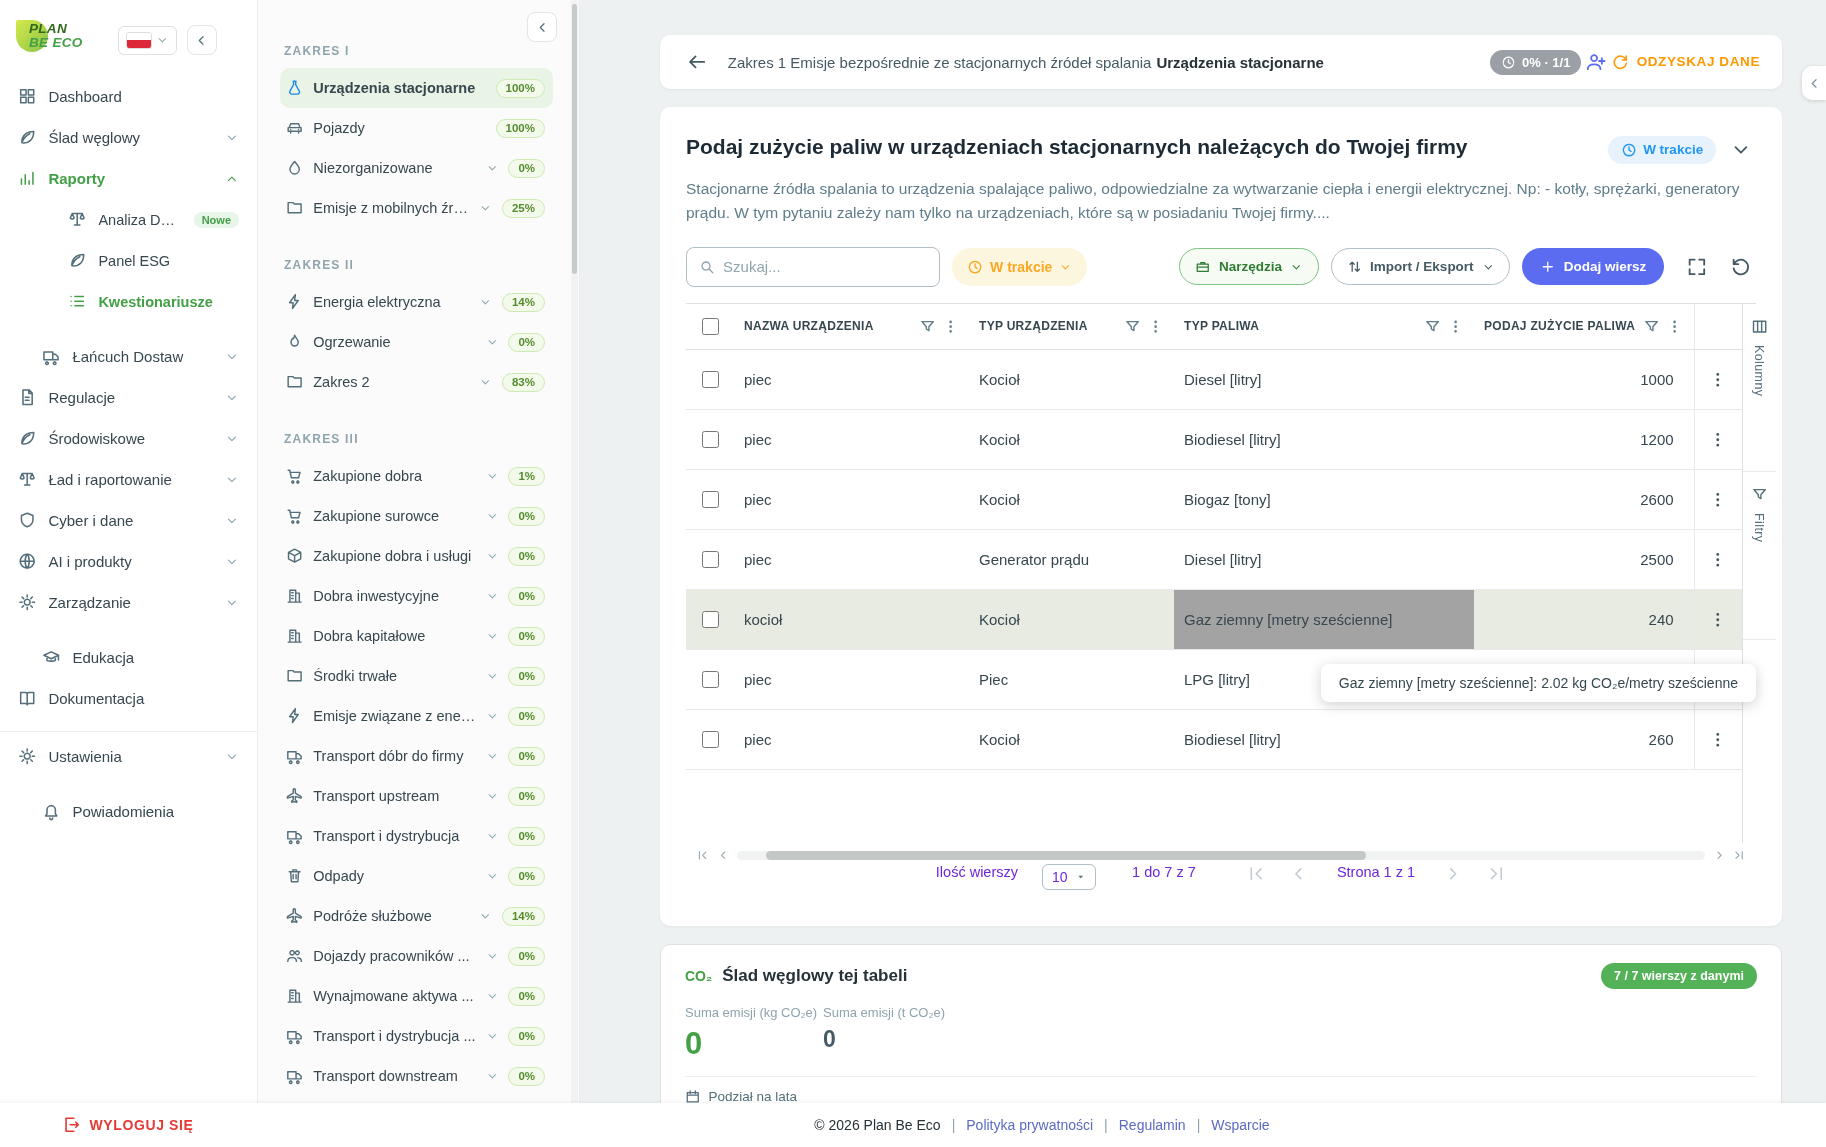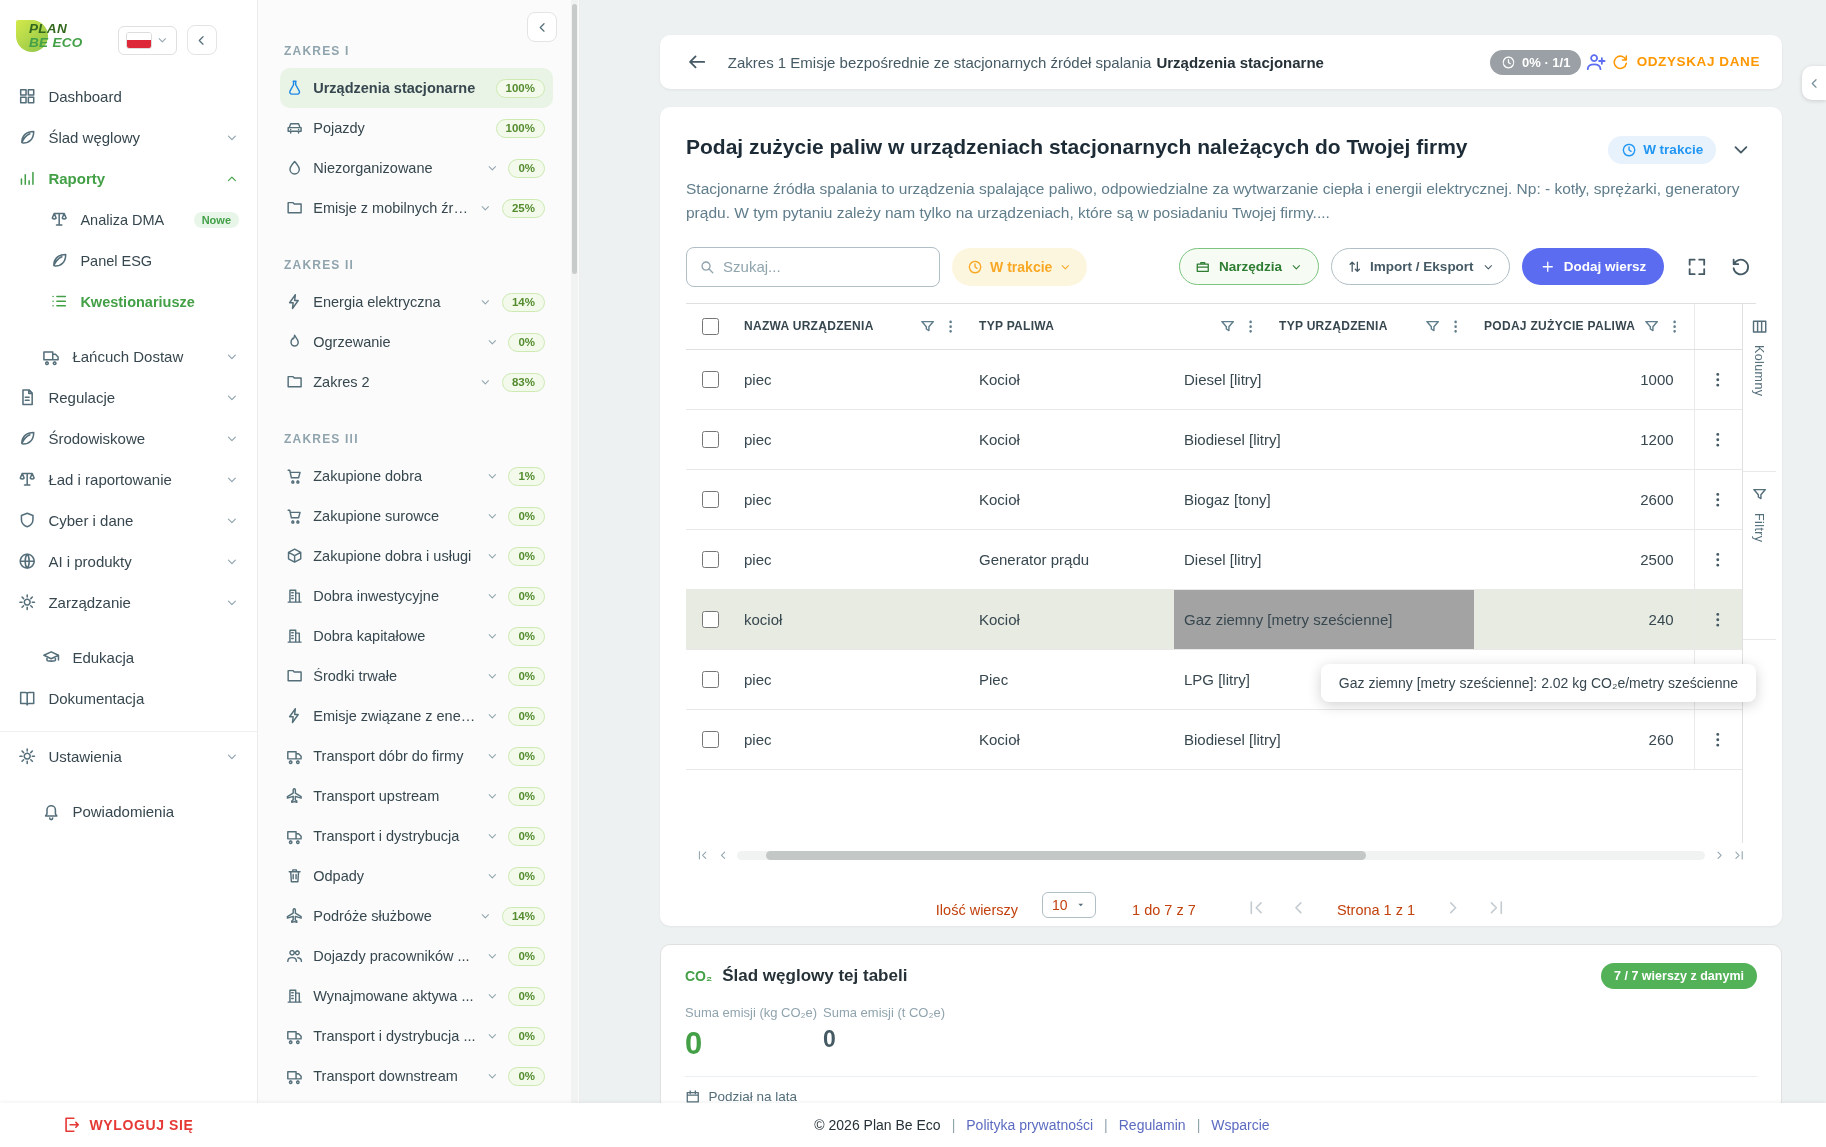--- a/index.html
+++ b/index.html
@@ -21,21 +21,21 @@
   .logo-text .l1 { color:#33691e; } .logo-text .l2 { color:#43a047; }
   .lang { display:flex; align-items:center; gap:4px; border:1px solid #e0e0e0; border-radius:6px; padding:5px 7px; margin-left:6px; cursor:pointer; background:#fff; }
   .flag { width:26px; height:17px; border:1px solid #ddd; border-radius:3px; overflow:hidden; display:block; }
   .flag .w { display:block; height:50%; background:#fff; } .flag .r { display:block; height:50%; background:#dc2839; }
   .lang .ic { font-size:11px; color:#90a4ae; }
   .collapse { width:30px; height:30px; border:1px solid #e4e4e4; background:#fff; border-radius:8px; display:flex; align-items:center; justify-content:center; color:#546e7a; cursor:pointer; font-size:13px; }
   .sb-item { display:flex; align-items:center; gap:12px; height:41px; padding:0 18px; font-size:15px; color:#37474f; cursor:pointer; }
   .sb-item .ic { font-size:16px; color:#546e7a; }
   .sb-item .lbl { flex:1; white-space:nowrap; overflow:hidden; text-overflow:ellipsis; }
   .sb-item .chev { font-size:12px; color:#90a4ae; }
-  .sb-item.sub { padding-left:50px; font-size:14.5px; }
+  .sb-item.sub { padding-left:68px; font-size:14.5px; }
   .sb-item.green, .sb-item.green .ic { color:#43a047; font-weight:700; }
   .sb-item.active, .sb-item.active .ic { color:#43a047; font-weight:700; }
   .sb-item.gap { margin-top:14px;padding-left:42px; }
   .sb-item.divider { border-top:1px solid #efefef; margin-top:12px; padding-top:4px; height:46px; }
   .badge-nowe { background:#e8f5e9; color:#43a047; font-size:11px; font-weight:700; padding:2px 8px; border-radius:10px; }
 
   
   .scope { width:322px; background:#fafbfa; border-right:1px solid #ececec; flex:none; position:relative; padding:14px 26px 0 22px; z-index:2; }
   .scope .collapse { position:absolute; top:12px; right:22px; }
   .sec-title { font-size:12px; letter-spacing:1.2px; color:#90a4ae; font-weight:700; margin:30px 0 10px 4px; }
@@ -107,21 +107,21 @@
   .strip-btn { height:168px; display:flex; flex-direction:column; align-items:center; padding-top:14px; gap:10px; color:#546e7a; cursor:pointer; border-bottom:1px solid #e9e9e9; }
   .strip-btn .ic { font-size:15px; }
   .vtext { writing-mode:vertical-rl; font-size:12.5px; letter-spacing:.4px; }
   .tooltip { position:absolute; right:0; top:360px; background:#fff; border-radius:8px; box-shadow:0 3px 14px rgba(0,0,0,.18); padding:11px 18px; font-size:14px; color:#37474f; white-space:nowrap; z-index:6; }
 
   .hscroll { display:flex; align-items:center; gap:8px; padding:6px 10px 2px; color:#90a4ae; }
   .hscroll .ic { font-size:11px; }
   .htrack { flex:1; height:9px; background:#f1f3f3; border-radius:5px; position:relative; }
   .hthumb { position:absolute; left:3%; width:62%; top:0; height:9px; background:#c3c8c6; border-radius:5px; }
 
-  .pager { height:54px; display:flex; align-items:flex-end; justify-content:center; gap:24px; font-size:14.5px; color:#c2410c; }
+  .pager { height:54px; display:flex; align-items:flex-start; justify-content:center; gap:24px; font-size:14.5px; color:#6d28d9; }
   .select { border:1px solid #b0bec5; border-radius:6px; padding:4px 9px; display:inline-flex; align-items:center; gap:7px; cursor:pointer; font-size:14px; }
   .select .ic { font-size:10px; color:#546e7a; }
   .range { margin:0 26px 0 12px; }
   .pg { color:#c4ccd2; font-size:17px; }
   .pgtxt { margin:0 4px; }
 
   
   .sumcard { margin-top:18px; border:1px solid #e0e0e0; padding:18px 24px; height:196px; overflow:hidden; position:relative; }
   .sum-head { display:flex; align-items:center; gap:10px; }
   .co2 { color:#43a047; font-weight:800; font-size:14px; border:0; }
@@ -932,37 +932,37 @@
                         <path d="M4 5h16l-6.2 7.2v5.3l-3.6-2.2v-3.1z"></path>
                       </svg>
                     </span>
                     <span class="ic fillic">
                       <svg viewBox="0 0 24 24">
                         <path d="M12 3.6a1.8 1.8 0 1 0 0 3.6 1.8 1.8 0 0 0 0-3.6zM12 10.2a1.8 1.8 0 1 0 0 3.6 1.8 1.8 0 0 0 0-3.6zM12 16.8a1.8 1.8 0 1 0 0 3.6 1.8 1.8 0 0 0 0-3.6z"></path>
                       </svg>
                     </span>
                   </span>
               </div>
-              <div class="cell c3 head">
-                <span class="hlbl">TYP PALIWA</span>
+              <div class="cell c2 head">
+                <span class="hlbl">TYP URZĄDZENIA</span>
                 <span class="hics">
                     <span class="ic">
                       <svg viewBox="0 0 24 24">
                         <path d="M4 5h16l-6.2 7.2v5.3l-3.6-2.2v-3.1z"></path>
                       </svg>
                     </span>
                     <span class="ic fillic">
                       <svg viewBox="0 0 24 24">
                         <path d="M12 3.6a1.8 1.8 0 1 0 0 3.6 1.8 1.8 0 0 0 0-3.6zM12 10.2a1.8 1.8 0 1 0 0 3.6 1.8 1.8 0 0 0 0-3.6zM12 16.8a1.8 1.8 0 1 0 0 3.6 1.8 1.8 0 0 0 0-3.6z"></path>
                       </svg>
                     </span>
                   </span>
               </div>
-              <div class="cell c2 head">
-                <span class="hlbl">TYP URZĄDZENIA</span>
+              <div class="cell c3 head">
+                <span class="hlbl">TYP PALIWA</span>
                 <span class="hics">
                     <span class="ic">
                       <svg viewBox="0 0 24 24">
                         <path d="M4 5h16l-6.2 7.2v5.3l-3.6-2.2v-3.1z"></path>
                       </svg>
                     </span>
                     <span class="ic fillic">
                       <svg viewBox="0 0 24 24">
                         <path d="M12 3.6a1.8 1.8 0 1 0 0 3.6 1.8 1.8 0 0 0 0-3.6zM12 10.2a1.8 1.8 0 1 0 0 3.6 1.8 1.8 0 0 0 0-3.6zM12 16.8a1.8 1.8 0 1 0 0 3.6 1.8 1.8 0 0 0 0-3.6z"></path>
                       </svg>

